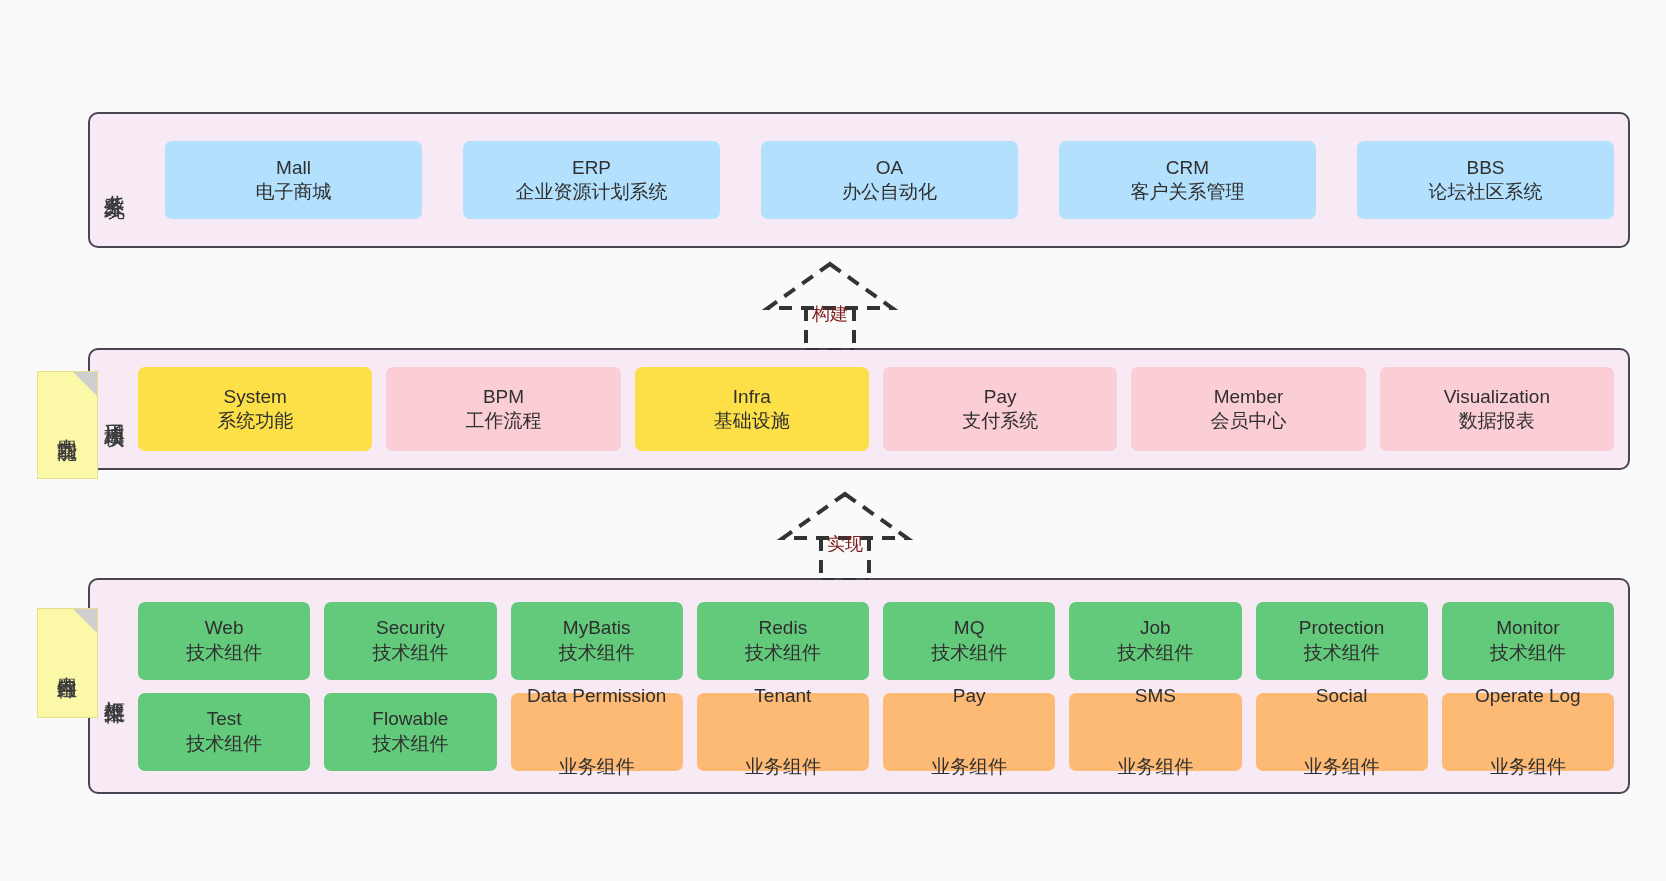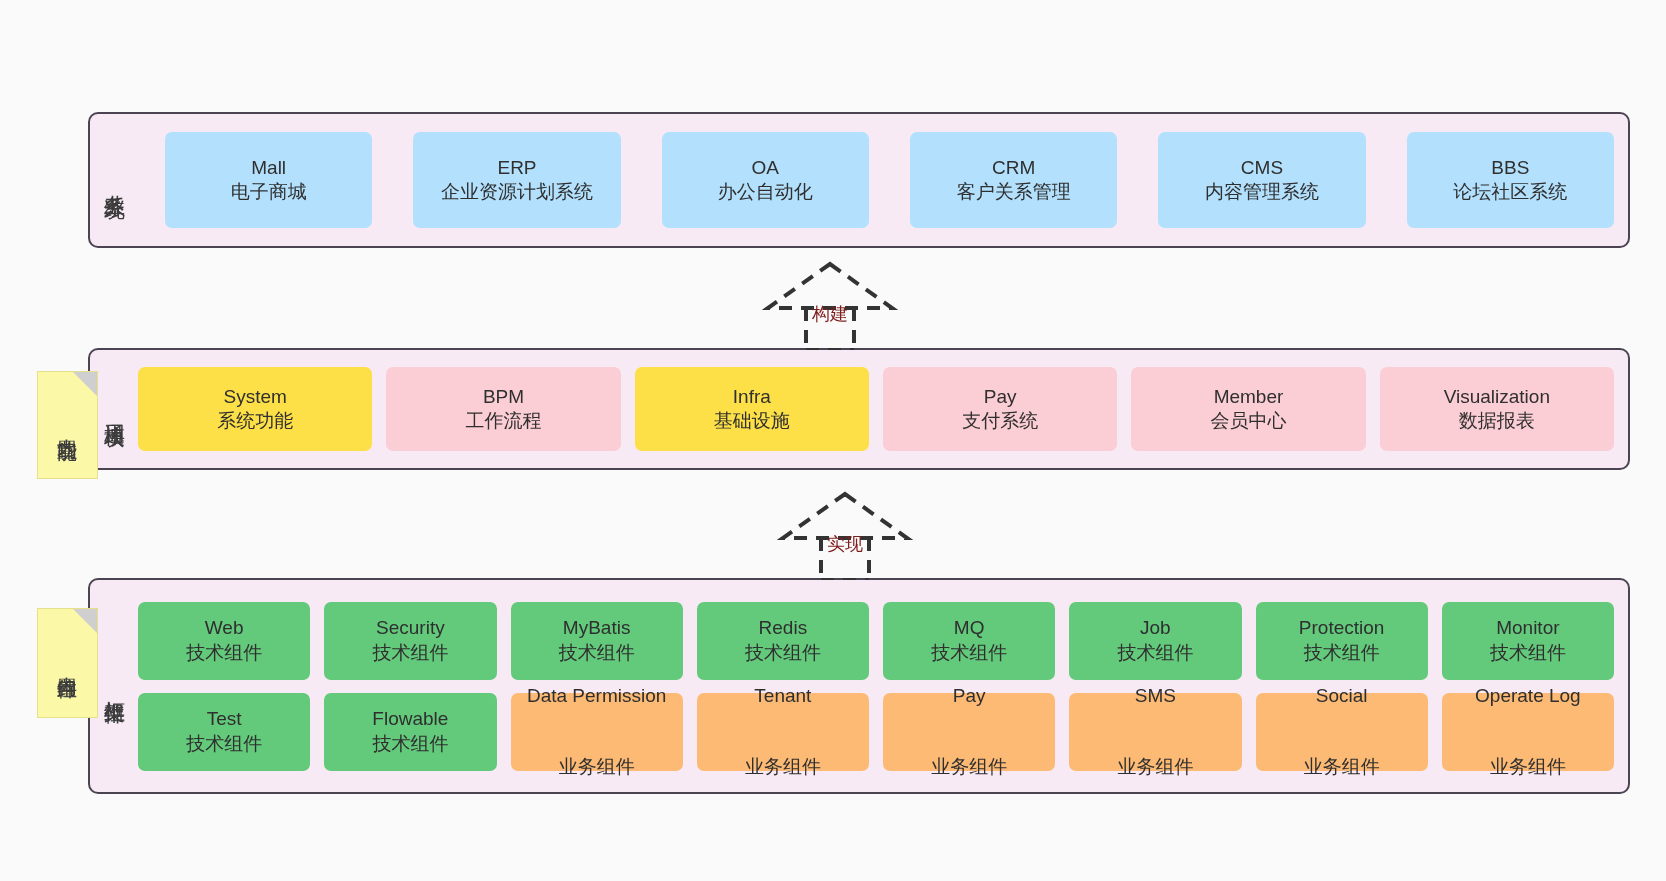--- a/index.html
+++ b/index.html
@@ -71,21 +71,21 @@
     line-height: 1.28;
     color: #2f2f2f;
     padding: 6px 4px;
     box-sizing: border-box;
   }
   .node .n-title { white-space: nowrap; }
   .node .n-sub { white-space: nowrap; }
   .node.wrap .n-title { white-space: normal; }
 
   
-  .row-h-biz  .node { height: 96px; margin-left: 27px; }
+  .row-h-biz  .node { height: 78px; margin-left: 27px; }
   .row-h-mod  .node { height: 84px; }
   .row-h-frm  .node { height: 78px; }
 
   
   .fill-blue       { background: #b3e0fd; }
   .fill-red        { background: #fde047; }
   .fill-pink       { background: #fbcdd4; }
   .fill-green      { background: #63c97b; }
   .fill-lightgreen { background: #fdba74; gap: 47px; }
 
@@ -151,24 +151,20 @@
         </div>
         <div class="node fill-blue">
           <span class="n-title">OA</span>
           <span class="n-sub">办公自动化</span>
         </div>
         <div class="node fill-blue">
           <span class="n-title">CRM</span>
           <span class="n-sub">客户关系管理</span>
         </div>
         <div class="node fill-blue">
-          <span class="n-title">CMS</span>
-          <span class="n-sub">内容管理系统</span>
-        </div>
-        <div class="node fill-blue">
           <span class="n-title">BBS</span>
           <span class="n-sub">论坛社区系统</span>
         </div>
       </div>
     </div>
   </div>
 
   <div class="uml-arrow" style="left:760px; top:258px; width:140px; height:92px;">
     <svg width="140" height="92" viewBox="0 0 140 92">
       <path d="M 70 6 L 132 50 L 8 50 Z" fill="none" stroke="#333333" stroke-width="4" stroke-dasharray="13,9" stroke-linejoin="miter"></path>

